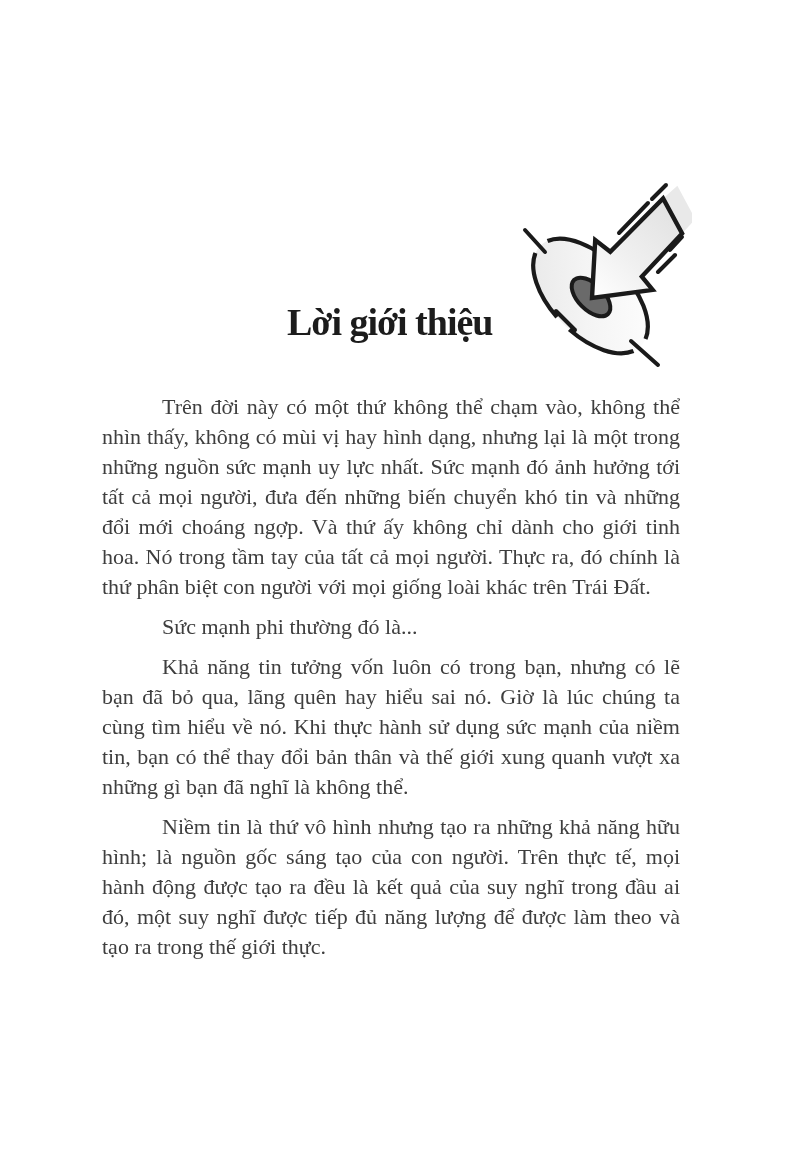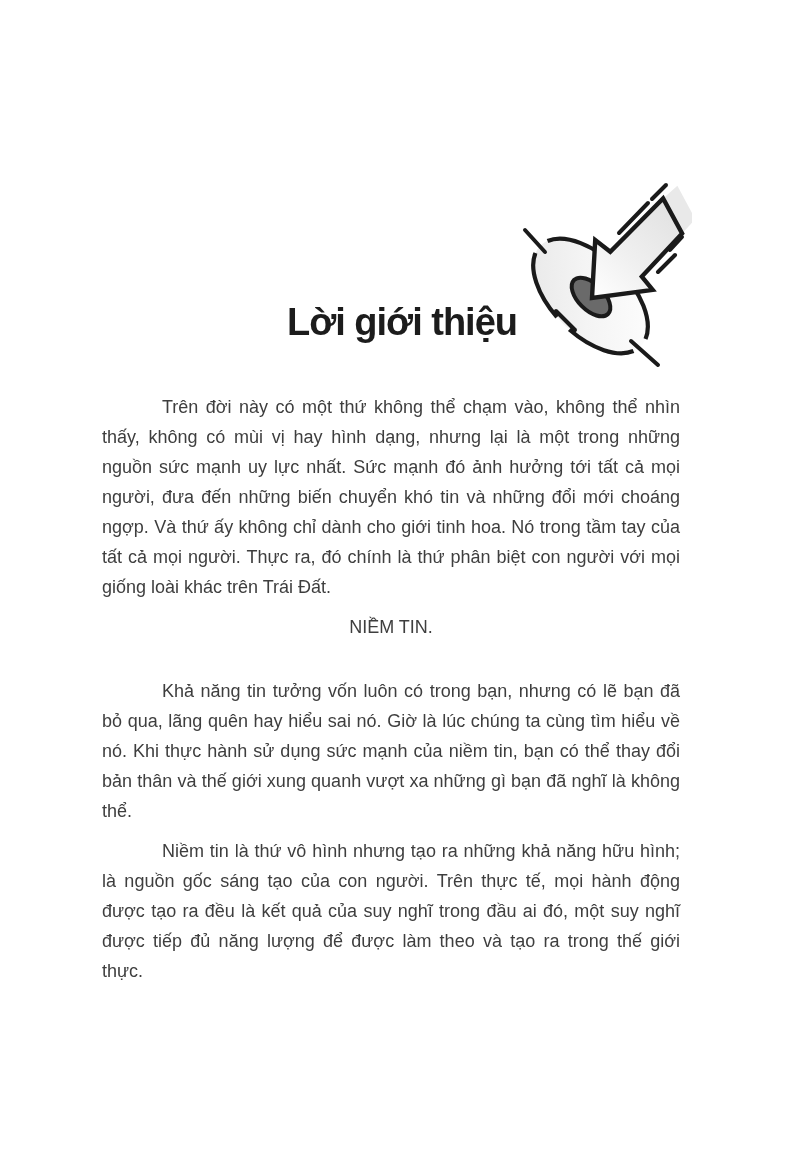--- a/index.html
+++ b/index.html
@@ -1,32 +1,32 @@
 <!DOCTYPE html>
 <html><head>
 <meta charset="utf-8">
 <style>
   html,body { margin:0; padding:0; background:#ffffff; }
   .page {
     position:relative; width:794px; height:1163px;
     background:#ffffff; overflow:hidden;
-    font-family:Liberation Sans, sans-serif;
+    font-family:Liberation Serif, serif;
   }
   .chapter-title {
     position:absolute; left:287px; top:274px;
     font-size:38px; line-height:46px; letter-spacing:-1px;
     color:#1c1c1c; white-space:nowrap;
   }
   .illustration {
     position:absolute; left:520px; top:178px;
     width:172px; height:192px;
   }
   .body-col {
     position:absolute; left:102px; top:392px; width:578px;
-    color:#3e3e3e; font-size:18px; line-height:30px;
+    color:#3e3e3e; font-size:22px; line-height:30px;
     text-align:justify;
   }
   .body-col p { margin:0 0 10px 0; text-indent:60px; }
   .body-col p.emphasis {
     text-align:center; text-indent:0; margin:10px 0 34px 0;
   }
 </style>
 </head>
 <body>
 
@@ -66,18 +66,18 @@
 
     <g stroke="#1a1a1a" stroke-width="4" stroke-linecap="round">
       <line x1="5" y1="52" x2="25" y2="74"></line>
       <line x1="36" y1="133" x2="55" y2="152"></line>
       <line x1="111" y1="163" x2="138" y2="187"></line>
     </g>
   </svg>
 
   <main class="body-col">
     <p>Trên đời này có một thứ không thể chạm vào, không thể nhìn thấy, không có mùi vị hay hình dạng, nhưng lại là một trong những nguồn sức mạnh uy lực nhất. Sức mạnh đó ảnh hưởng tới tất cả mọi người, đưa đến những biến chuyển khó tin và những đổi mới choáng ngợp. Và thứ ấy không chỉ dành cho giới tinh hoa. Nó trong tầm tay của tất cả mọi người. Thực ra, đó chính là thứ phân biệt con người với mọi giống loài khác trên Trái Đất.</p>
-    <p class="emphasis">NIỀM TIN.</p>
+    <p>Sức mạnh phi thường đó là...</p>
     <p>Khả năng tin tưởng vốn luôn có trong bạn, nhưng có lẽ bạn đã bỏ qua, lãng quên hay hiểu sai nó. Giờ là lúc chúng ta cùng tìm hiểu về nó. Khi thực hành sử dụng sức mạnh của niềm tin, bạn có thể thay đổi bản thân và thế giới xung quanh vượt xa những gì bạn đã nghĩ là không thể.</p>
     <p>Niềm tin là thứ vô hình nhưng tạo ra những khả năng hữu hình; là nguồn gốc sáng tạo của con người. Trên thực tế, mọi hành động được tạo ra đều là kết quả của suy nghĩ trong đầu ai đó, một suy nghĩ được tiếp đủ năng lượng để được làm theo và tạo ra trong thế giới thực.</p>
   </main>
 
 </div>
 
 </body></html>

